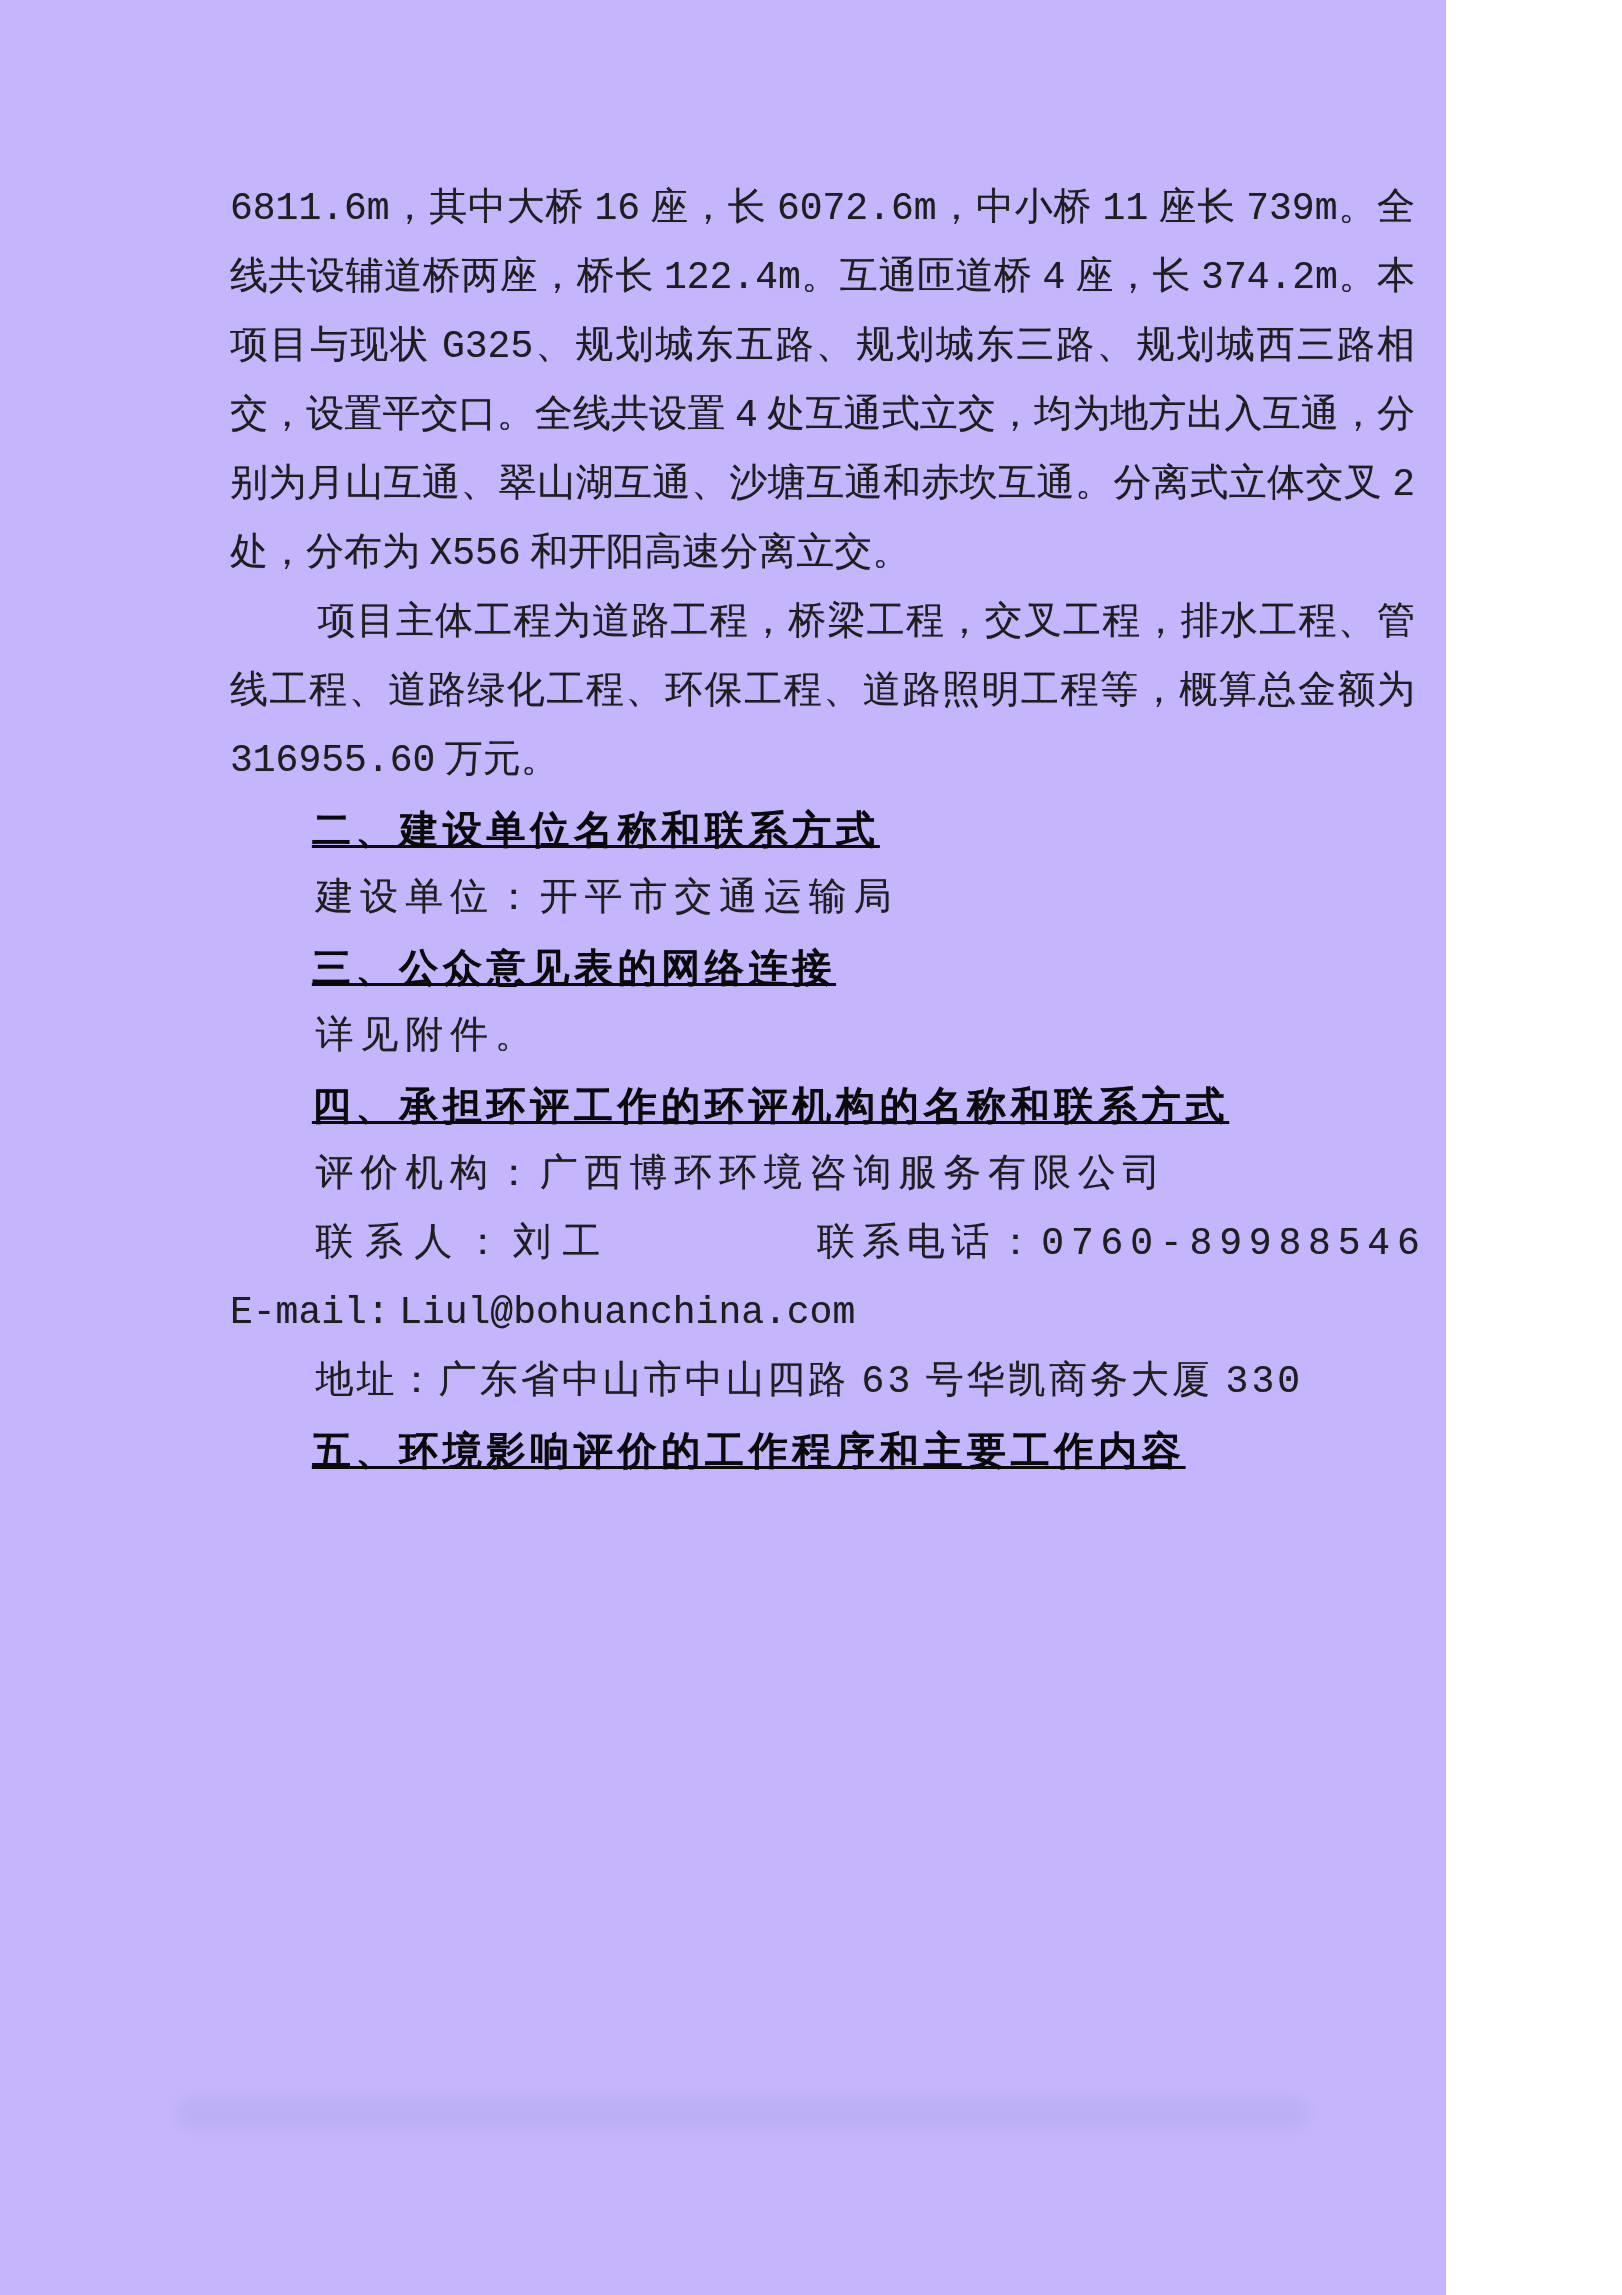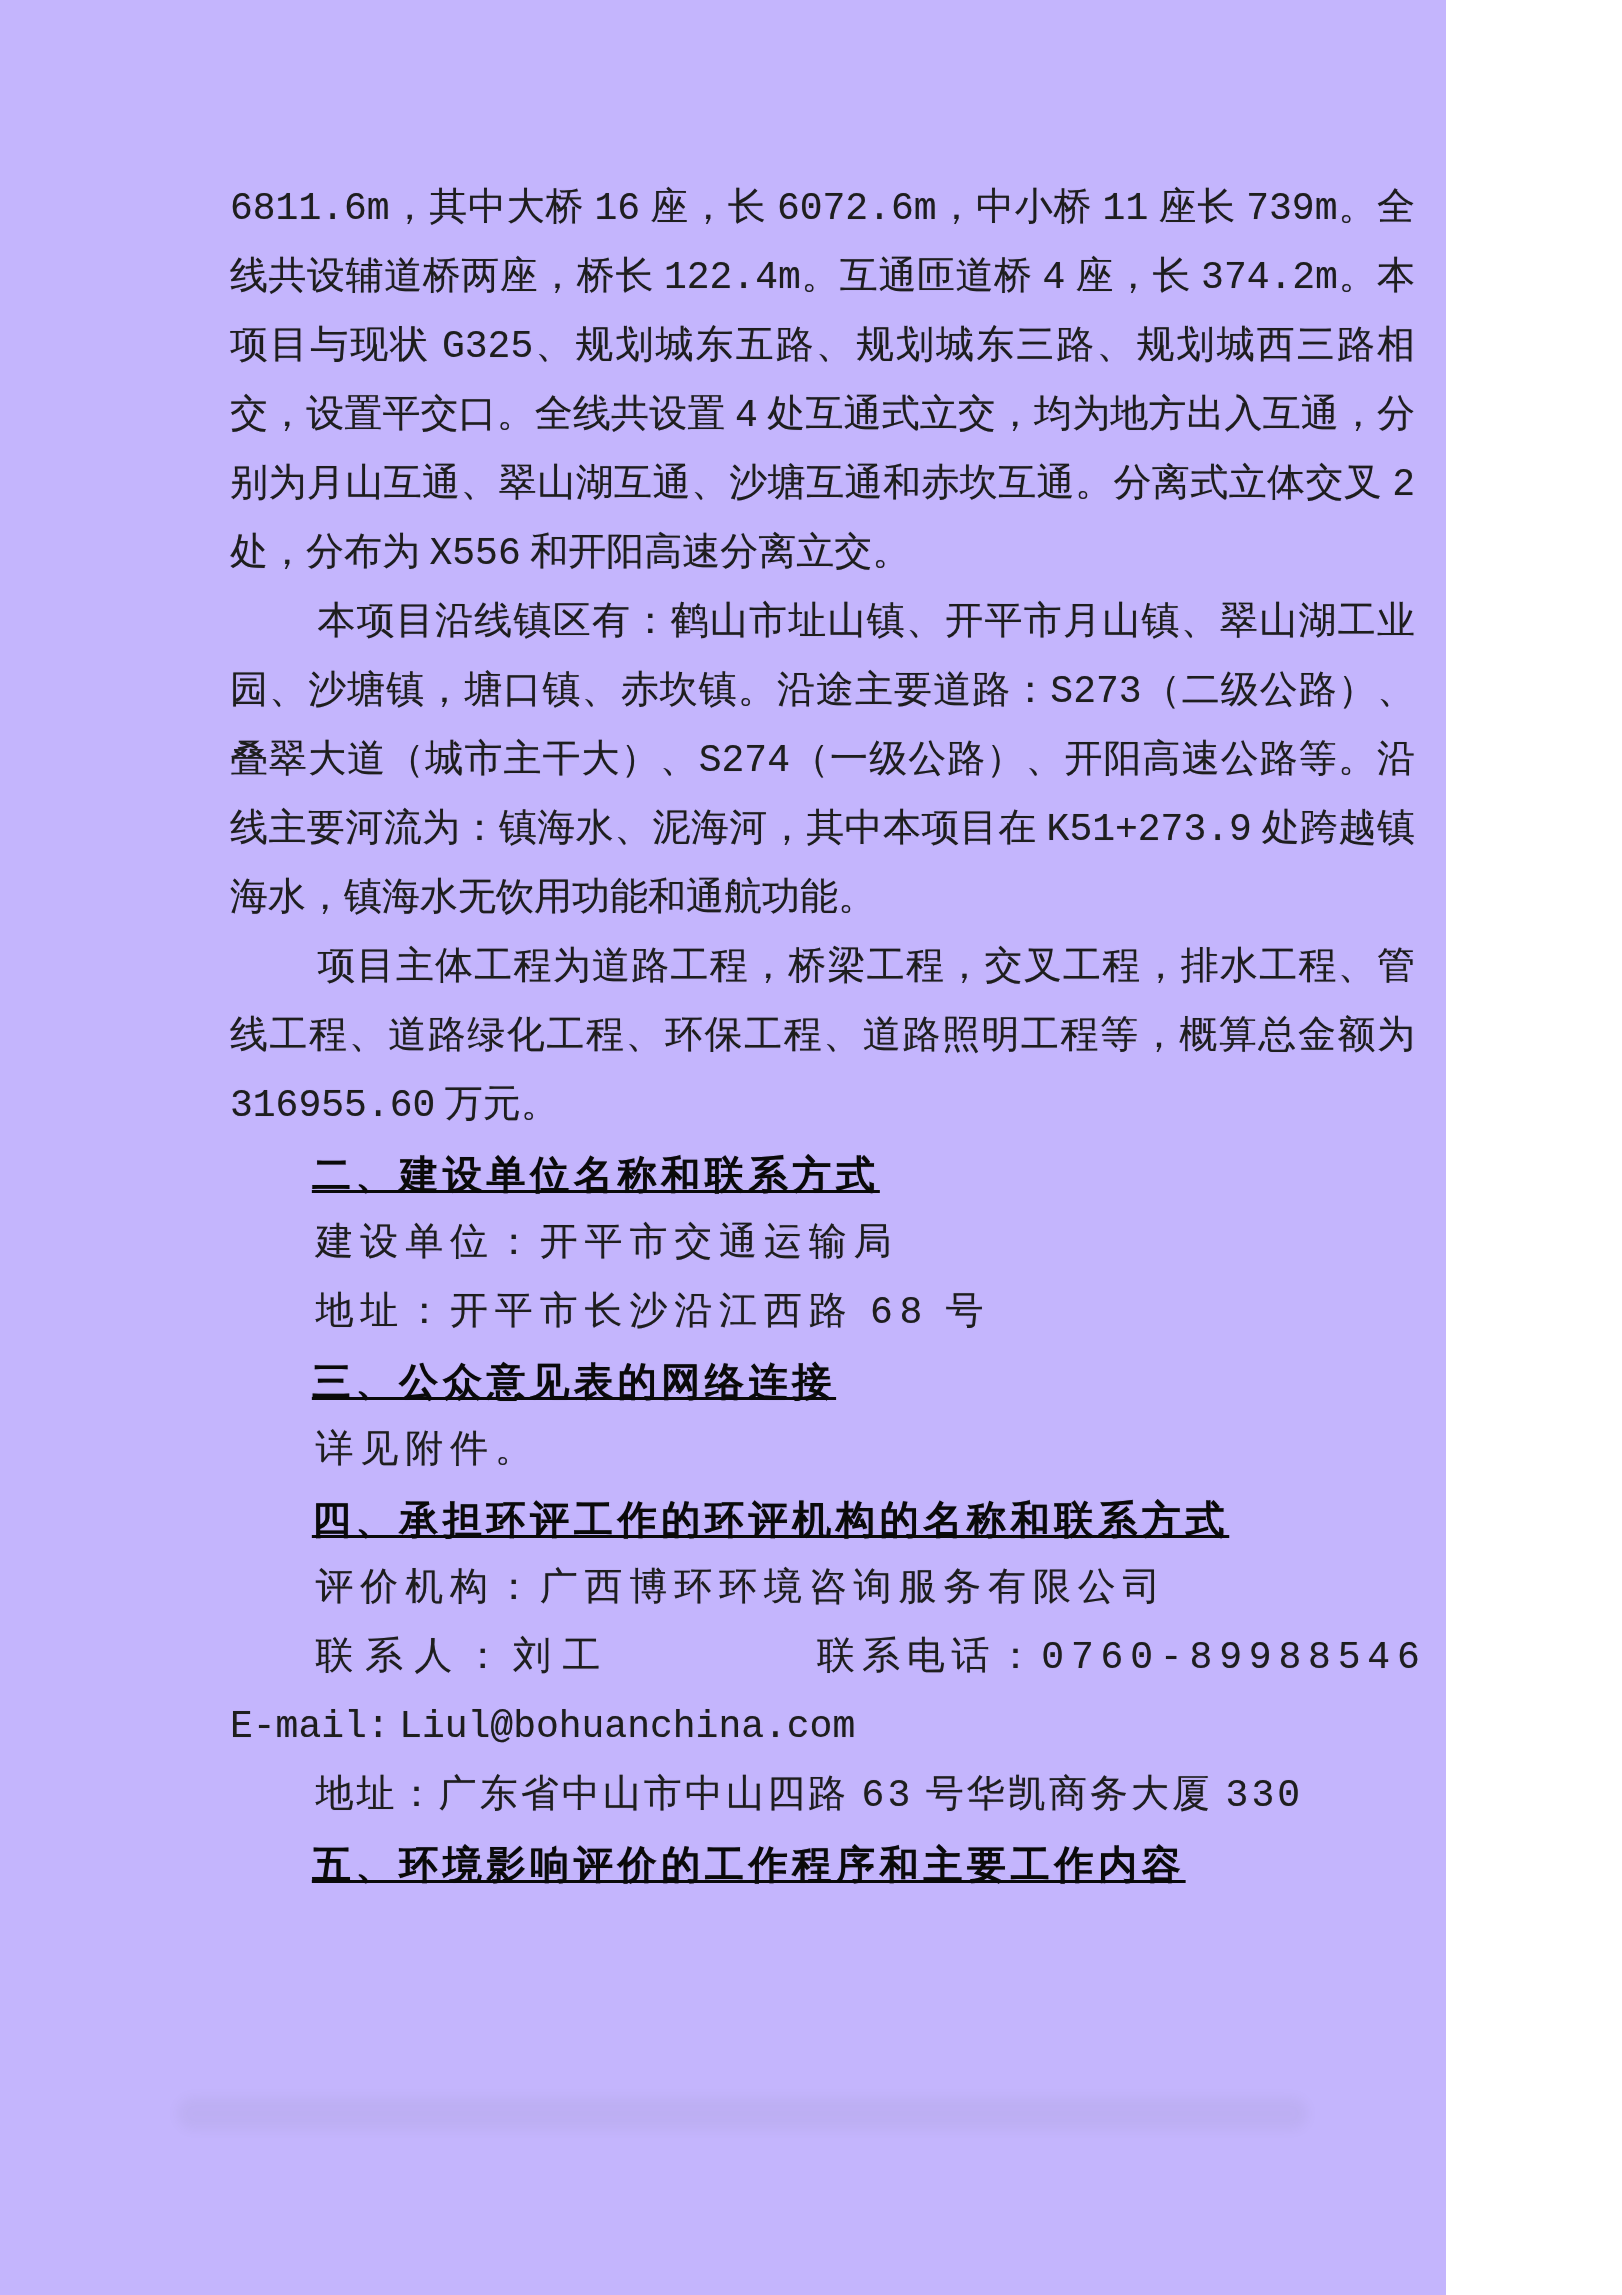--- a/index.html
+++ b/index.html
@@ -72,30 +72,28 @@
   }
 </style>
 </head>
 <body>
 
 <div class="page">
   <div class="content">
 
     <p class="body">6811.6m，其中大桥 16 座，长 6072.6m，中小桥 11 座长 739m。全线共设辅道桥两座，桥长 122.4m。互通匝道桥 4 座，长 374.2m。本项目与现状 G325、规划城东五路、规划城东三路、规划城西三路相交，设置平交口。全线共设置 4 处互通式立交，均为地方出入互通，分别为月山互通、翠山湖互通、沙塘互通和赤坎互通。分离式立体交叉 2 处，分布为 X556 和开阳高速分离立交。</p>
 
-    <p class="body indent">本项目沿线镇区有：鹤山市址山镇、开平市月山镇、翠山湖工业园、沙塘镇，塘口镇、赤坎镇。沿途主要道路：S273（二级公路）、叠翠大道（城市主干大）、S274（一级公路）、开阳高速公路等。沿线主要河流为：镇海水、泥海河，其中本项目在 K51+273.9 处跨越镇海水，镇海水无饮用功能和通航功能。</p>
 
     <p class="body indent">项目主体工程为道路工程，桥梁工程，交叉工程，排水工程、管线工程、道路绿化工程、环保工程、道路照明工程等，概算总金额为 316955.60 万元。</p>
 
     <h2 class="sec">二、建设单位名称和联系方式</h2>
 
     <p class="info tracked">建设单位：开平市交通运输局</p>
 
 
-    <p class="info tracked">地址：开平市长沙沿江西路 68 号</p>
 
     <h2 class="sec">三、公众意见表的网络连接</h2>
 
     <p class="info tracked">详见附件。</p>
 
     <h2 class="sec">四、承担环评工作的环评机构的名称和联系方式</h2>
 
     <p class="info tracked">评价机构：广西博环环境咨询服务有限公司</p>
 
     <p class="info"><span class="tracked-wide">联系人：刘工</span><span class="gap g4"></span><span class="tracked">联系电话：0760-89988546</span></p>

